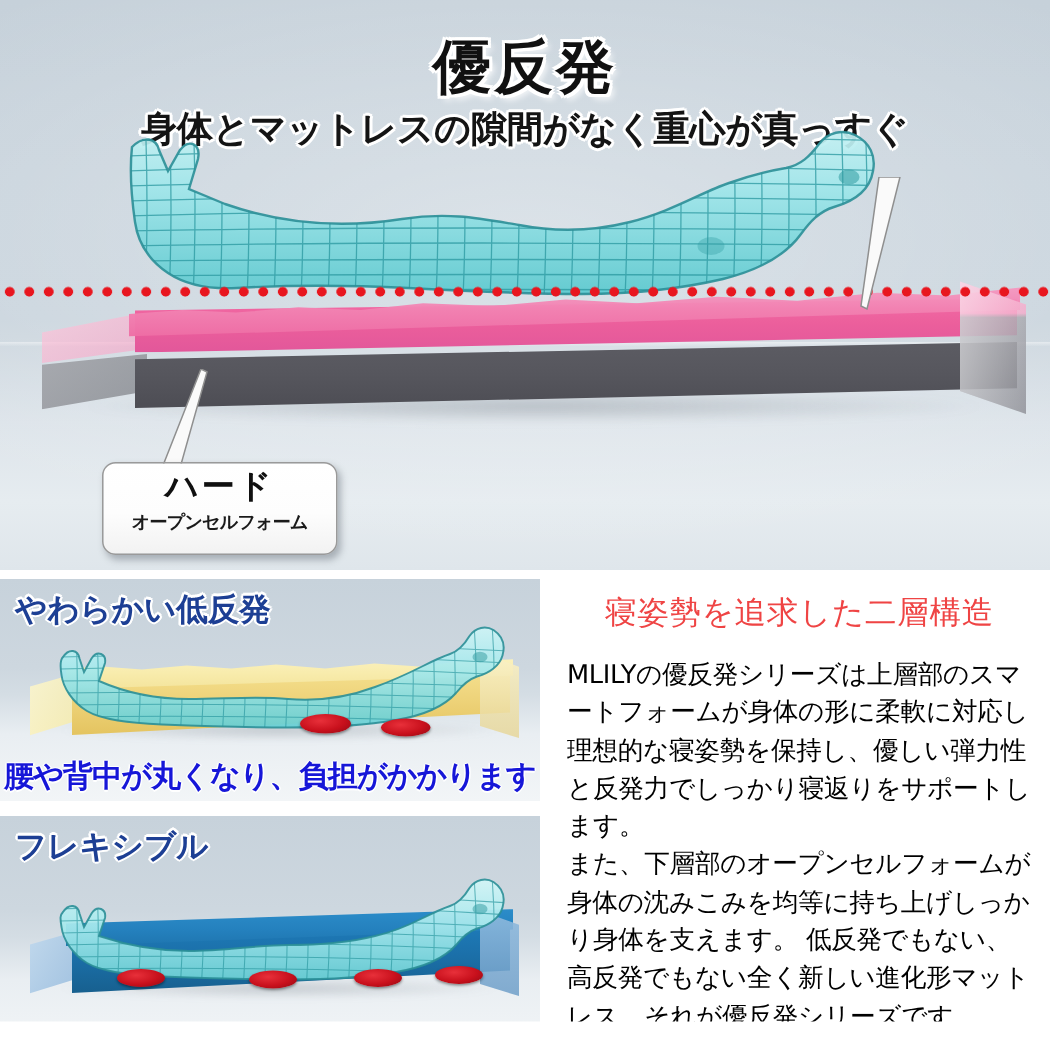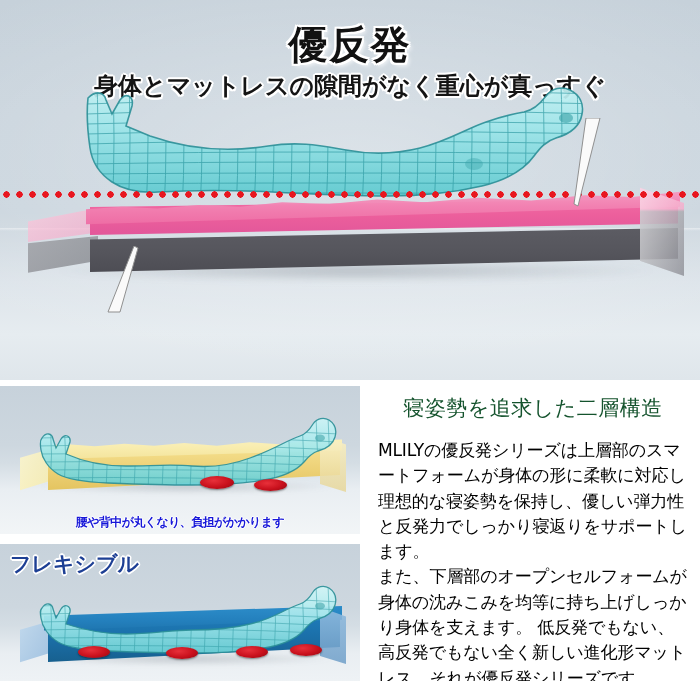--- a/index.html
+++ b/index.html
@@ -125,21 +125,21 @@
   #panel-firm{left:0px;top:544px;width:360px;height:156px;}
   .panel-head{
     position:absolute;left:10px;top:6px;
     font-size:21px;font-weight:bold;color:#1d3f94;letter-spacing:0px;
     text-shadow:
       1.6px 0 0 #fff,-1.6px 0 0 #fff,0 1.6px 0 #fff,0 -1.6px 0 #fff,
       1.2px 1.2px 0 #fff,-1.2px 1.2px 0 #fff,1.2px -1.2px 0 #fff,-1.2px -1.2px 0 #fff;
   }
   .panel-cap{
     position:absolute;left:0;right:0;bottom:3px;text-align:center;
-    font-size:12px;font-weight:bold;color:#1616d8;letter-spacing:-.6px;
+    font-size:20px;font-weight:bold;color:#1616d8;letter-spacing:-.6px;
     text-shadow:1px 0 0 #fff,-1px 0 0 #fff,0 1px 0 #fff,0 -1px 0 #fff;
   }
   #panel-firm .panel-cap{font-size:16.5px;letter-spacing:-.9px;}
 
   
   .slab{position:absolute;}
   .slab .sh{
     position:absolute;left:16px;top:56px;width:300px;height:14px;
     background:radial-gradient(ellipse at 50% 50%,rgba(90,100,110,.26) 0%,rgba(90,100,110,0) 70%);
     filter:blur(2px);
@@ -188,21 +188,21 @@
     opacity:.85;z-index:-1;
   }
 
   
   #panel-text{
     position:absolute;left:366px;top:386px;width:334px;height:314px;
     background:#ffffff;overflow:hidden;
   }
   #panel-text .ttl{
     position:absolute;left:0;right:0;top:8px;text-align:center;
-    font-size:21px;color:#14532d;letter-spacing:.5px;
+    font-size:21px;color:#ef4444;letter-spacing:.5px;
   }
   #panel-text .body{
     position:absolute;left:12px;top:52px;width:312px;
     font-size:17.1px;line-height:25.3px;color:#000000;
     letter-spacing:-.2px;white-space:pre-wrap;
   }
   .divider-v{position:absolute;left:360px;top:386px;width:6px;height:314px;background:#ffffff;}
   .divider-h{position:absolute;left:0px;top:534px;width:360px;height:10px;background:#ffffff;}
   .topgap{position:absolute;left:0;top:380px;width:700px;height:6px;background:#ffffff;}
 </style>
@@ -316,25 +316,30 @@
 
     <div class="dotline"></div>
 
     <svg class="stem" style="left:556px;top:118px;" width="80" height="90">
       <polygon points="30,0 44,0 22,88 18,86" fill="#fafafa" stroke="#8f8f8f" stroke-width="1"></polygon>
     </svg>
 
     <svg class="stem" style="left:100px;top:246px;" width="80" height="70">
       <polygon points="34,0 38,2 20,66 8,66" fill="#fafafa" stroke="#8f8f8f" stroke-width="1"></polygon>
     </svg>
+    <div class="callout" id="callout-hard">
+      <div class="ttl">ハード</div>
+      <div class="sub">オープンセルフォーム</div>
+    </div>
   </div>
 
   <div class="topgap"></div>
 
   <div class="panel" id="panel-soft">
+    <div class="panel-head">やわらかい低反発</div>
 
     <div class="slab" id="slab-yellow" style="left:20px;top:38px;width:330px;height:80px;">
       <div class="sh"></div>
       <div class="cap"></div>
       <div class="front"></div>
       <div class="top"></div>
       <div class="rcap"></div>
     </div>
 
     <svg style="position:absolute;left:20px;top:22px;" width="330" height="86">

